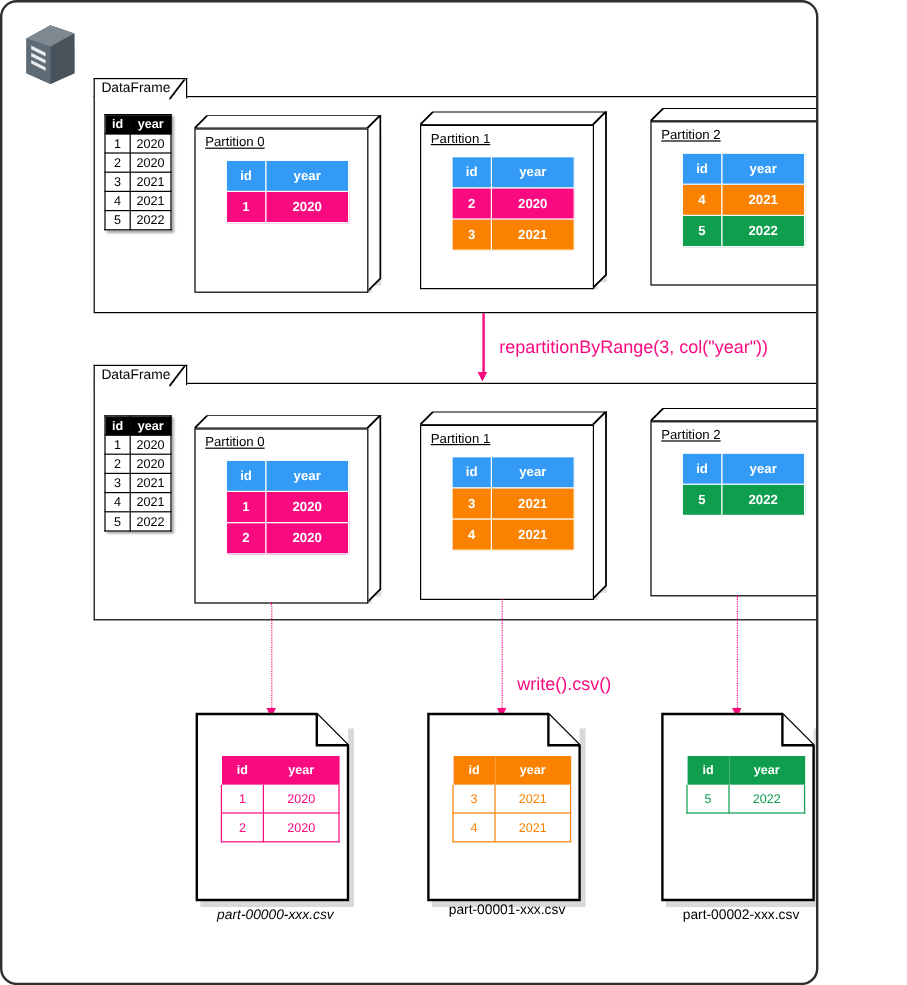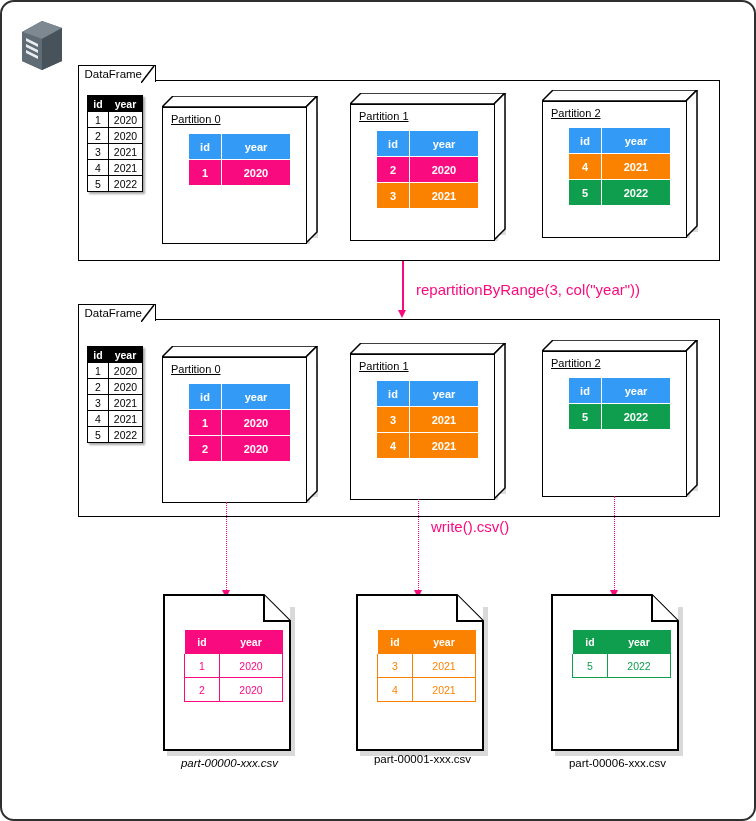--- a/index.html
+++ b/index.html
@@ -1,19 +1,19 @@
 <!DOCTYPE html>
 <html><head>
 <meta charset="utf-8">
 <style>
   html,body{margin:0;padding:0;background:#ffffff;}
   body{font-family:"Liberation Sans", sans-serif;}
   #page{
     position:relative;
-    width:756px;height:821px;
+    width:682px;height:821px;
     box-sizing:border-box;
     background:#ffffff;
     border:2px solid #2f2f2f;
     border-radius:14px;
     overflow:hidden;
   }
   
   .server-icon{position:absolute;left:16px;top:16px;width:48px;height:54px;}
   
   .df-box{position:absolute;border:1.5px solid #000;background:#fff;box-sizing:border-box;}
@@ -330,21 +330,21 @@
 
   <div class="dotted-line" style="left:224px;top:500px;height:90px;"></div>
   <div class="arrow-head" style="left:220px;top:588px;"></div>
 
   <div class="dotted-line" style="left:416px;top:497px;height:93px;"></div>
   <div class="arrow-head" style="left:412px;top:588px;"></div>
 
   <div class="dotted-line" style="left:612px;top:494px;height:96px;"></div>
   <div class="arrow-head" style="left:608px;top:588px;"></div>
 
-  <div class="label-pink" style="left:429px;top:516px;">write().csv()</div>
+  <div class="label-pink" style="left:429px;top:560px;">write().csv()</div>
 
   <div class="csvfile" style="left:160px;top:591px;width:135px;height:163px;">
     <svg width="135" height="163" viewBox="0 0 135 163">
       <polygon points="5,163 133,163 133,14 128,14 128,158 5,158" fill="#bfbfbf" opacity="0.6"></polygon>
       <path d="M2,2 L102,2 L128,28 L128,157 L2,157 Z" fill="#fff" stroke="#000" stroke-width="2"></path>
       <path d="M102,2 L102,28 L128,28" fill="#fff" stroke="#000" stroke-width="2"></path>
     </svg>
     <table class="ctable pink" style="left:22px;top:36px;">
       <tbody>
           <tr class="hdr">
@@ -400,16 +400,16 @@
           <tr class="hdr">
         <td class="col-id">id</td>
         <td class="col-year">year</td>
       </tr>
       <tr class="row">
         <td class="col-id">5</td>
         <td class="col-year">2022</td>
       </tr>
     </tbody>
       </table>
-    <div class="csvlabel" style="left:-5px;top:164px;width:145px;">part-00006-xxx.csv</div>
+    <div class="csvlabel" style="left:-5px;top:164px;width:145px;">part-00002-xxx.csv</div>
   </div>
 
 </div>
 
 </body></html>

